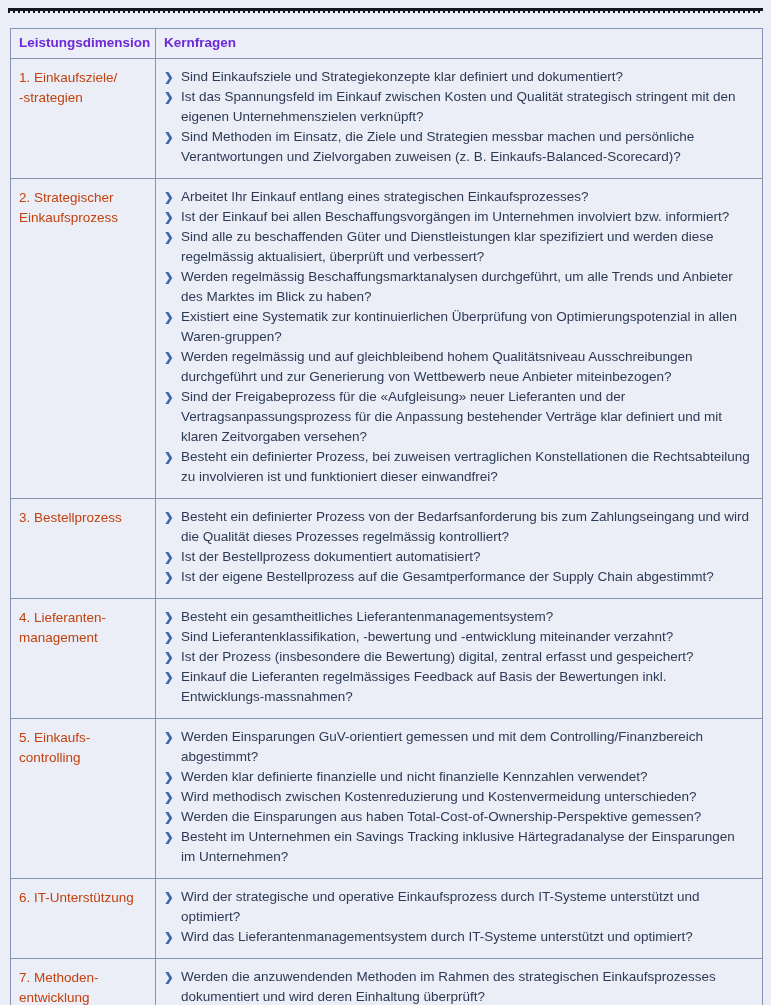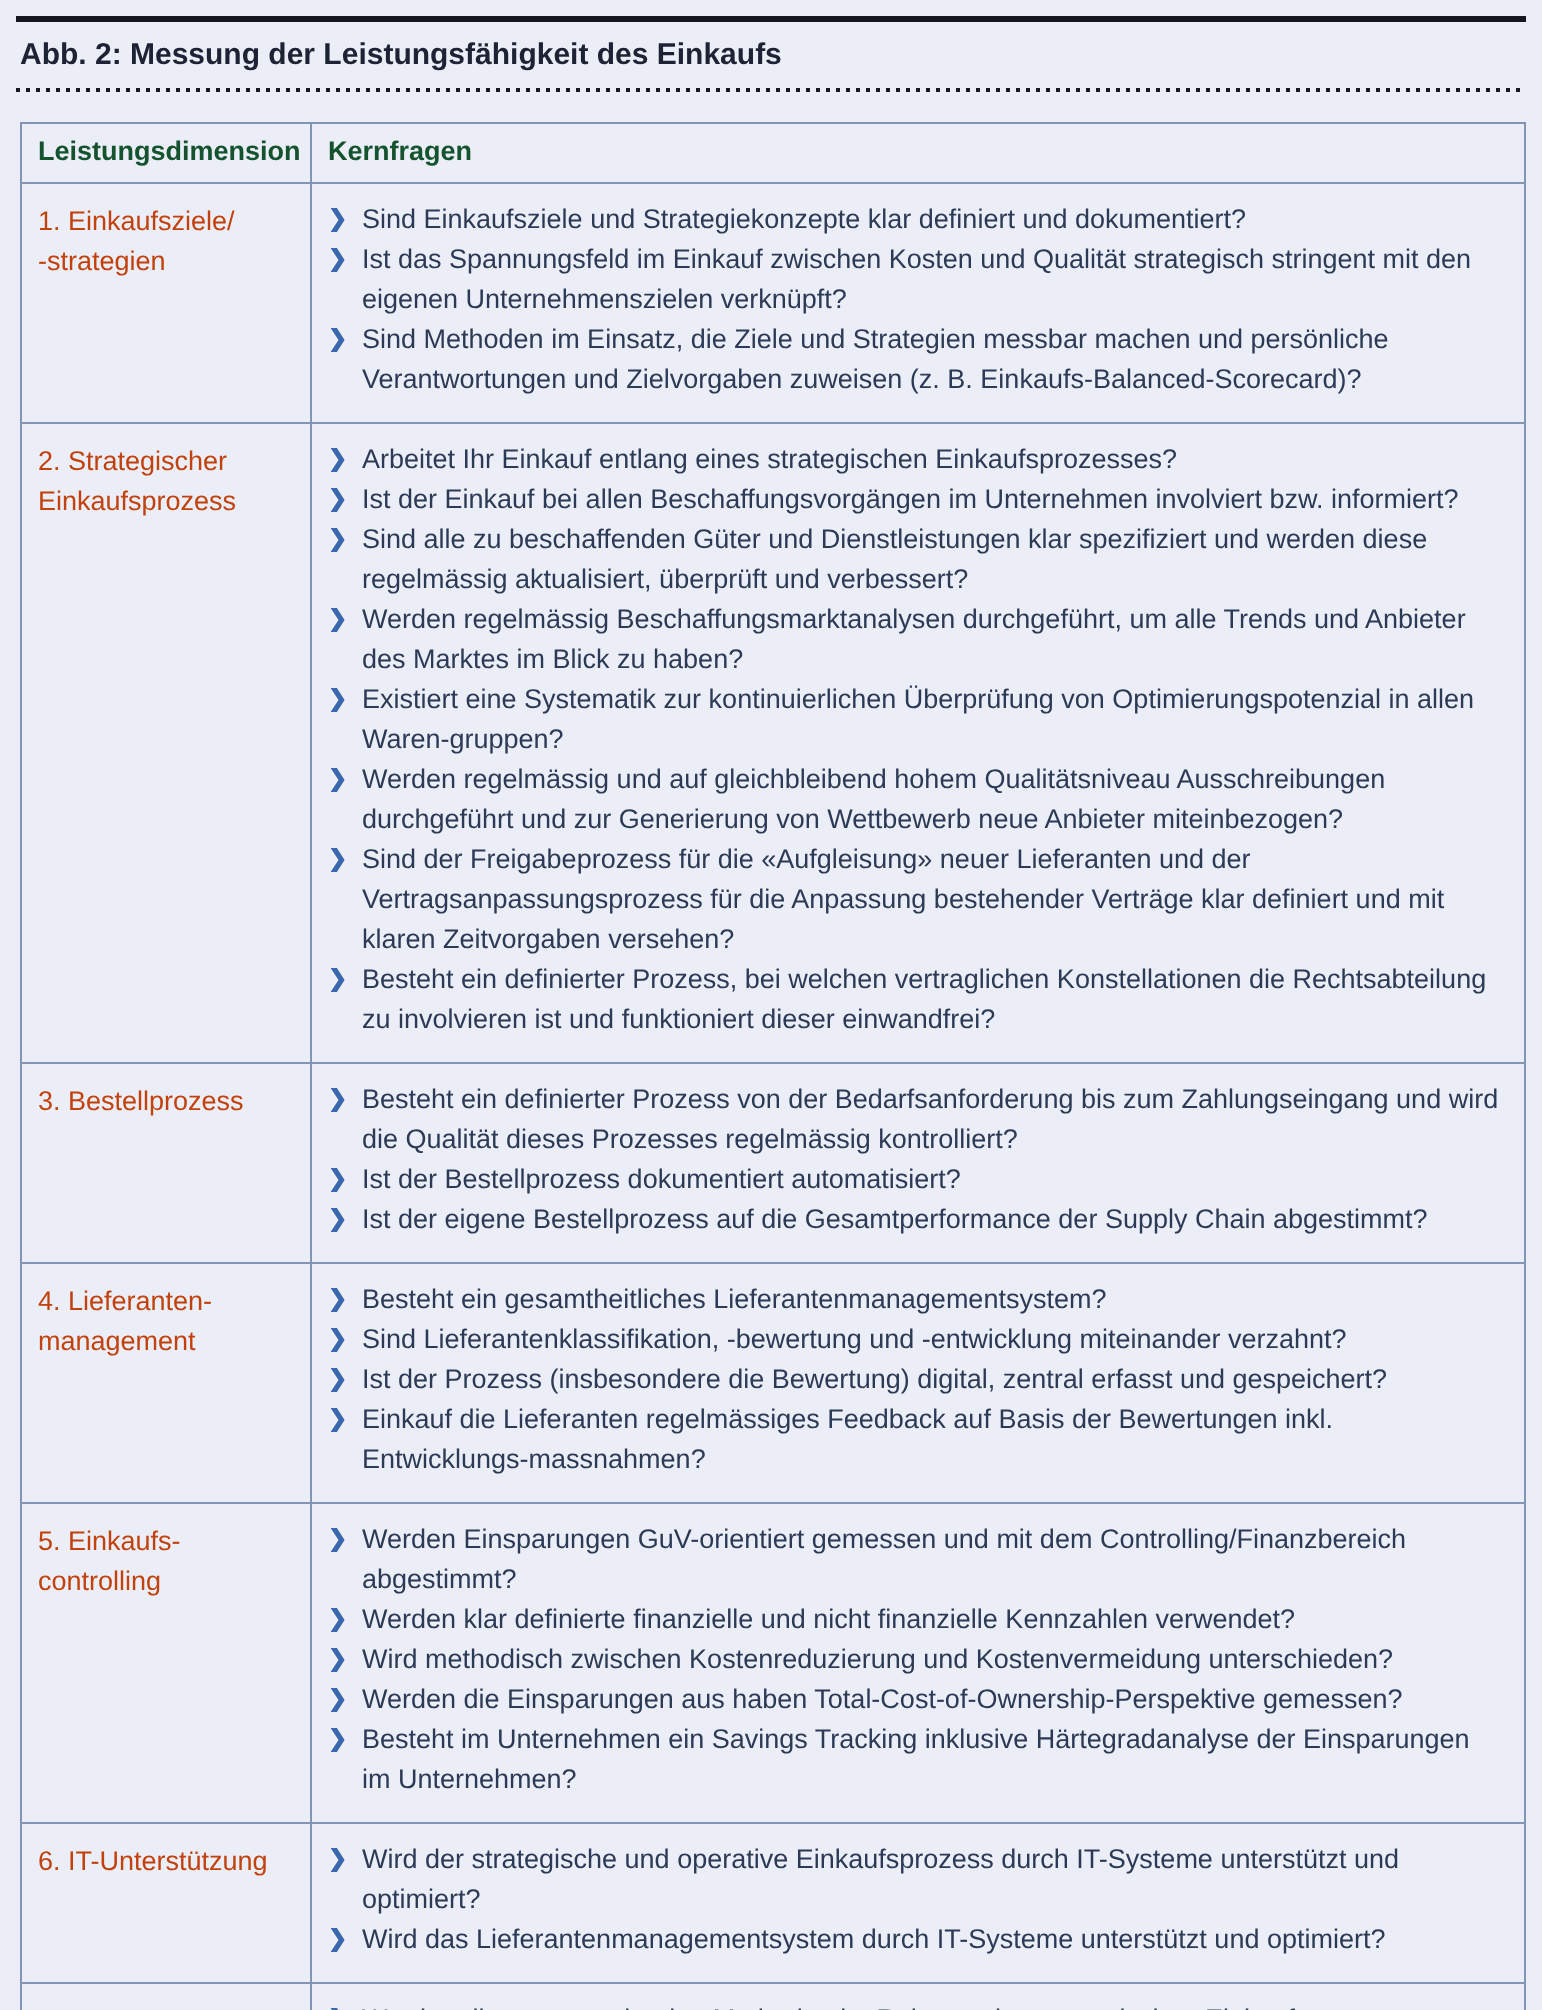--- a/index.html
+++ b/index.html
@@ -42,21 +42,21 @@
   }
   .matrix col.c-dim { width: 145px; }
   .matrix th, .matrix td {
     border: 1.5px solid #8494b4;
     vertical-align: top;
     text-align: left;
   }
   .matrix th {
     font-size: 13.5px;
     font-weight: bold;
-    color: #14532d;
+    color: #6d28d9;
     padding: 6px 8px 7px 8px;
     line-height: 16px;
   }
   td.dim-cell {
     font-size: 13.5px;
     color: #c2410c;
     padding: 9px 6px 9px 8px;
     line-height: 20px;
     white-space: pre-line;
   }
@@ -80,21 +80,20 @@
   .q-text {
     flex: 1 1 auto;
     padding-left: 4px;
   }
 </style>
 </head>
 <body>
 
 <div class="page">
   <div class="top-rule"></div>
-  <div class="fig-title">Abb. 2: Messung der Leistungsfähigkeit des Einkaufs</div>
   <div class="dotted-rule"></div>
 
   <table class="matrix">
     <colgroup>
       <col class="c-dim">
       <col class="c-q">
     </colgroup>
     <thead>
       <tr>
         <th>Leistungsdimension</th>
@@ -148,21 +147,21 @@
             <div class="q">
               <span class="chev">❯</span>
               <span class="q-text">Werden regelmässig und auf gleichbleibend hohem Qualitätsniveau Ausschreibungen durchgeführt und zur Generierung von Wettbewerb neue Anbieter miteinbezogen?</span>
             </div>
             <div class="q">
               <span class="chev">❯</span>
               <span class="q-text">Sind der Freigabeprozess für die «Aufgleisung» neuer Lieferanten und der Vertragsanpassungsprozess für die Anpassung bestehender Verträge klar definiert und mit klaren Zeitvorgaben versehen?</span>
             </div>
             <div class="q">
               <span class="chev">❯</span>
-              <span class="q-text">Besteht ein definierter Prozess, bei welchen vertraglichen Konstellationen die Rechtsabteilung zu involvieren ist und funktioniert dieser einwandfrei?</span>
+              <span class="q-text">Besteht ein definierter Prozess, bei zuweisen vertraglichen Konstellationen die Rechtsabteilung zu involvieren ist und funktioniert dieser einwandfrei?</span>
             </div>
           </td>
   </tr>
 
   <tr>
     <td class="dim-cell">3. Bestellprozess</td>
     <td class="q-cell">
             <div class="q">
               <span class="chev">❯</span>
               <span class="q-text">Besteht ein definierter Prozess von der Bedarfsanforderung bis zum Zahlungseingang und wird die Qualität dieses Prozesses regelmässig kontrolliert?</span>

